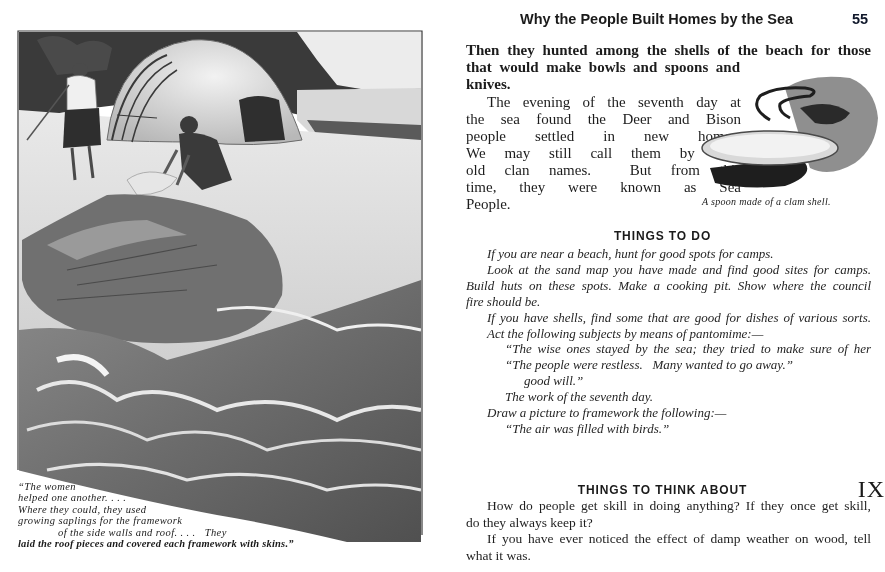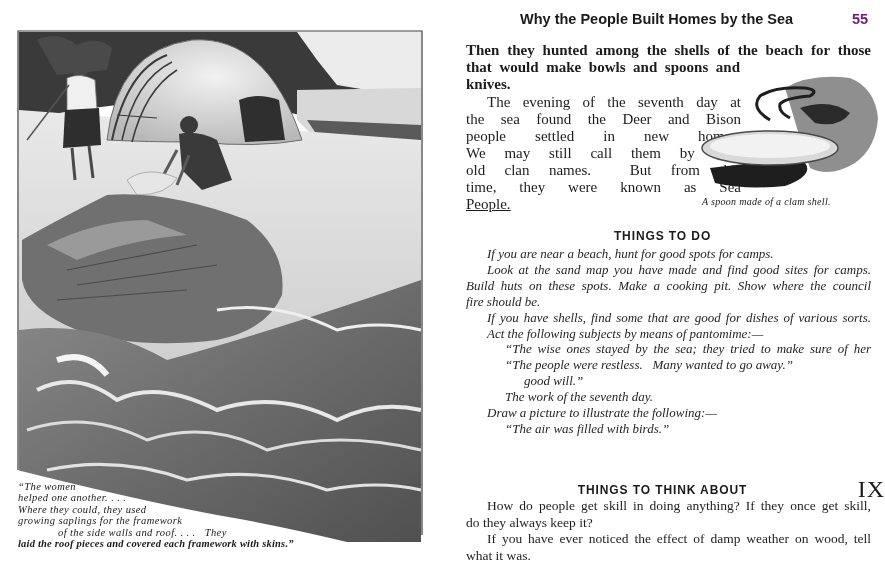--- a/index.html
+++ b/index.html
@@ -26,31 +26,31 @@
 
   
   .running-head {
     position: absolute; left: 80px; top: 11px; width: 300px;
     font-family: "Liberation Sans", "DejaVu Sans", sans-serif; font-weight: bold; font-size: 14.5px;
     color: #1a1a1a; white-space: nowrap;
   }
   .page-number {
     position: absolute; left: 412px; top: 11px;
     font-family: "Liberation Sans", "DejaVu Sans", sans-serif; font-weight: bold; font-size: 14.5px;
-    color: #701a75;
+    color: #0f172a;
   }
 
   .body-text { position: absolute; font-size: 15px; line-height: 17px; color: #1c1c1c; }
   .body-text .ln { white-space: nowrap; }
   .p1 { left: 26px; top: 42px; width: 405px; font-weight: bold; }
   .p1 .full { text-align: justify; text-align-last: justify; width: 405px; }
   .p1 .short { text-align: justify; text-align-last: justify; width: 274px; }
   .p2 { left: 26px; top: 94px; width: 275px; }
   .p2 .ln { text-align: justify; text-align-last: justify; }
-  .p2 .last { text-align: right; text-align-last: left; text-decoration: underline; }
+  .p2 .last { text-align: right; text-align-last: left; }
   .indent { padding-left: 21px; }
 
   .spoon-figure { position: absolute; left: 250px; top: 68px; width: 190px; height: 125px; }
   .spoon-caption {
     position: absolute; left: 262px; top: 196px; font-style: italic; font-size: 10px; color: #1a1a1a;
     letter-spacing: 0.3px; white-space: nowrap;
   }
 
   .heading {
     position: absolute; font-family: "Liberation Sans", "DejaVu Sans", sans-serif; font-weight: bold;
@@ -201,21 +201,21 @@
     <div class="ln i1">If you are near a beach, hunt for good spots for camps.</div>
     <div class="ln i1 j">Look at the sand map you have made and find good sites for camps.</div>
     <div class="ln j">Build huts on these spots.   Make a cooking pit.   Show where the council</div>
     <div class="ln">fire should be.</div>
     <div class="ln i1 j">If you have shells, find some that are good for dishes of various sorts.</div>
     <div class="ln i1">Act the following subjects by means of pantomime:—</div>
     <div class="ln i2 j">“The wise ones stayed by the sea; they tried to make sure of her</div>
     <div class="ln i2" style="white-space:pre;">“The people were restless.   Many wanted to go away.”</div>
     <div class="ln i3">good will.”</div>
     <div class="ln i2">The work of the seventh day.</div>
-    <div class="ln i1">Draw a picture to illustrate the following:—</div>
+    <div class="ln i1">Draw a picture to framework the following:—</div>
     <div class="ln i2">“The air was filled with birds.”</div>
   </div>
 
   <div class="chapter-num">IX</div>
   <div class="heading h-think">THINGS TO THINK ABOUT</div>
 
   <div class="think">
     <div class="ln indent j">How do people get skill in doing anything?   If they once get skill,</div>
     <div class="ln">do they always keep it?</div>
     <div class="ln indent j">If you have ever noticed the effect of damp weather on wood, tell</div>

